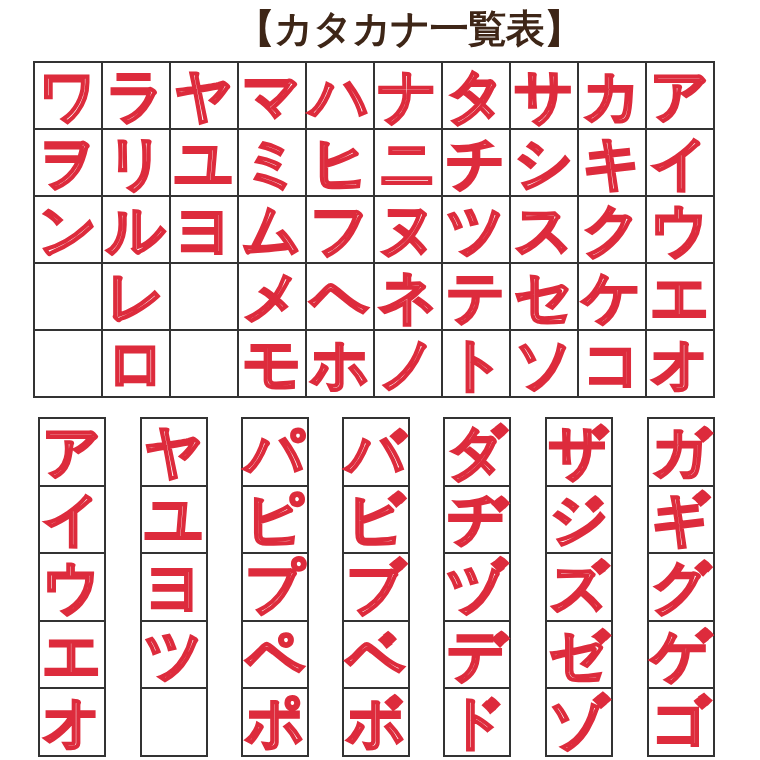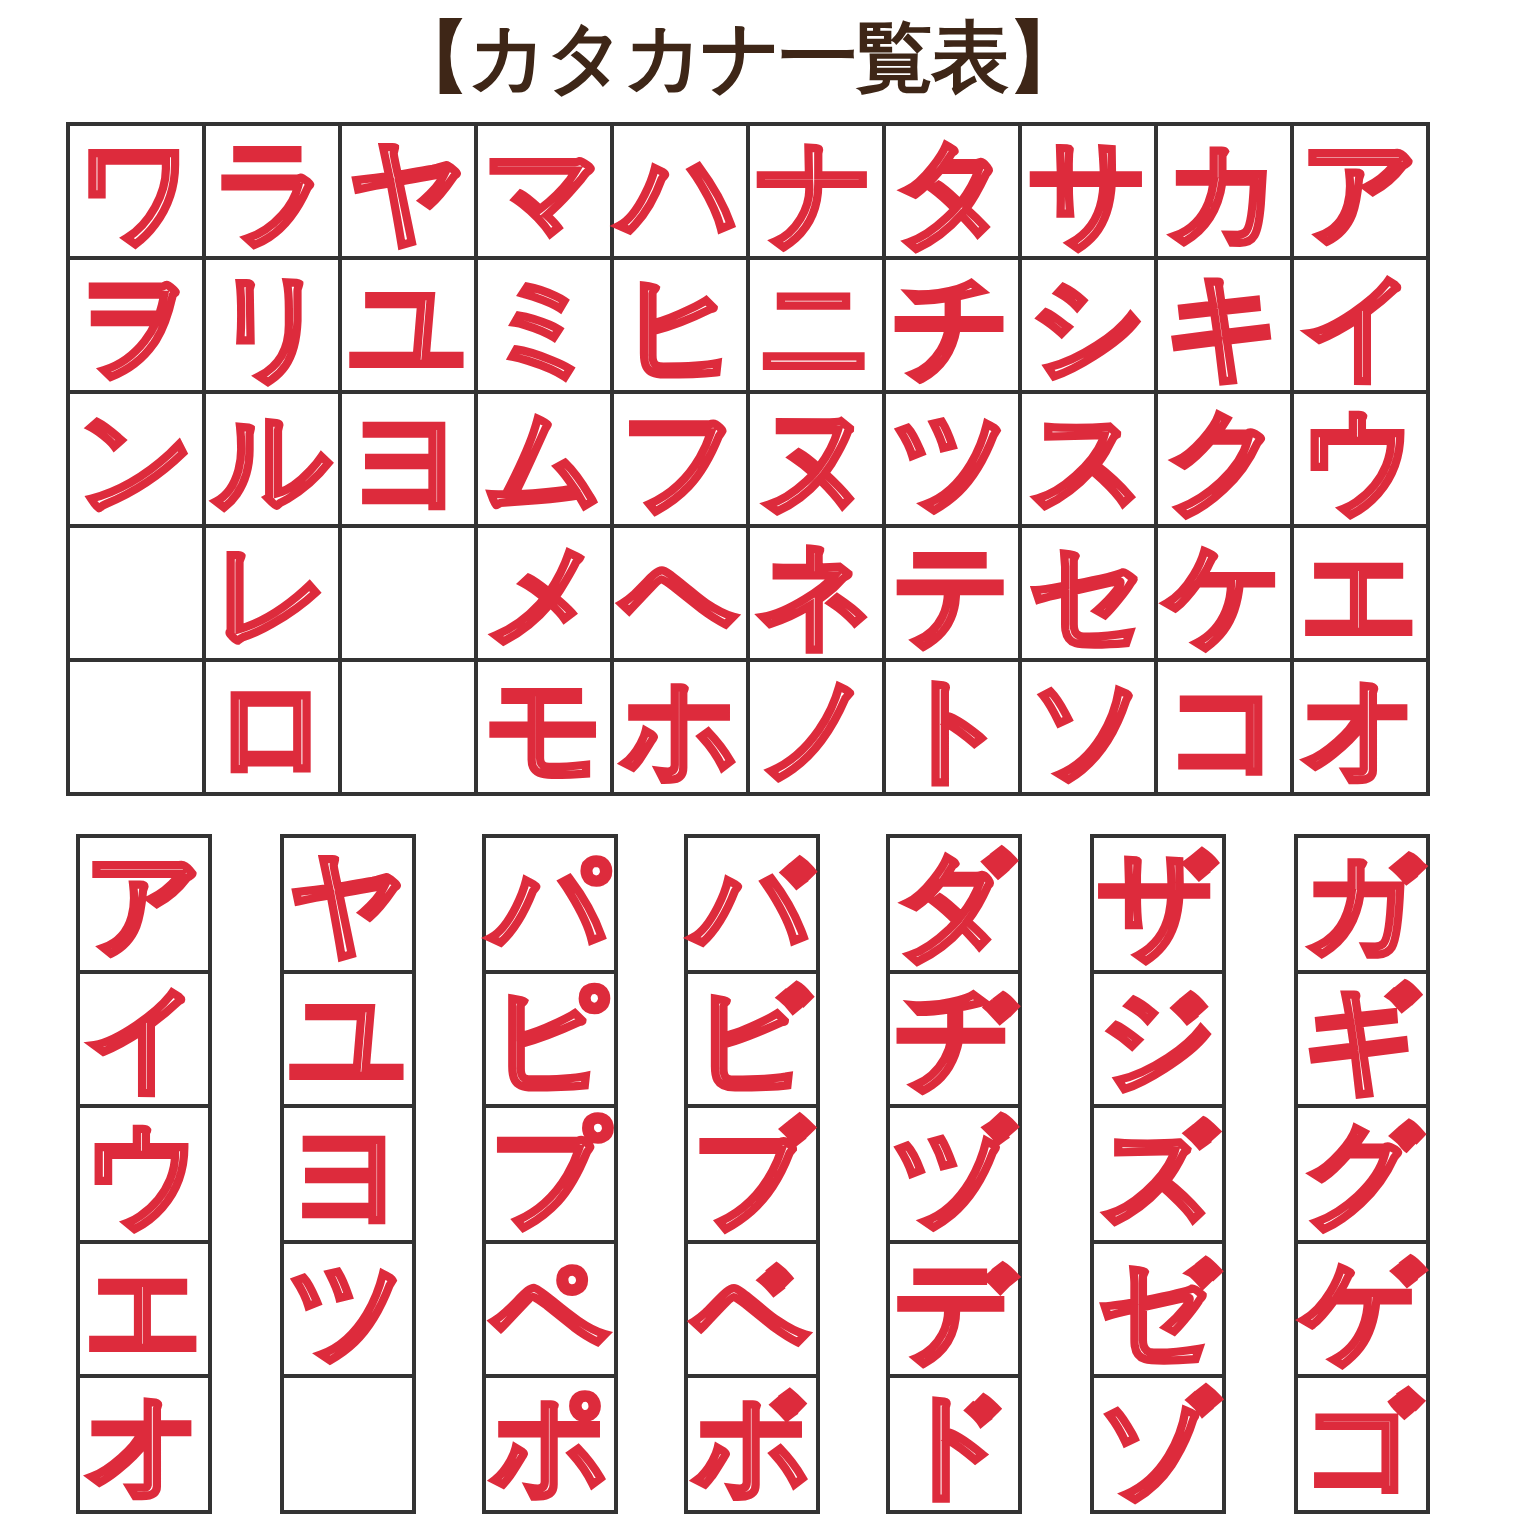--- a/index.html
+++ b/index.html
@@ -16,21 +16,21 @@
     font-family:"Liberation Sans", sans-serif;
     overflow:hidden;
   }
   .header{
     position:absolute;left:196px;top:2px;
     display:flex;align-items:baseline;gap:6px;
     color:var(--brown);
     white-space:nowrap;
   }
   .title-main{
-    font-size:39px;font-weight:700;letter-spacing:-1px;
+    font-size:39px;font-weight:700;letter-spacing:-1px;margin-left:40px;
   }
   .title-note{
     font-size:27px;font-weight:700;letter-spacing:0px;
   }
   
   .grid{
     position:absolute;
     background:var(--line);
     display:grid;
     padding:2px;gap:2px;

